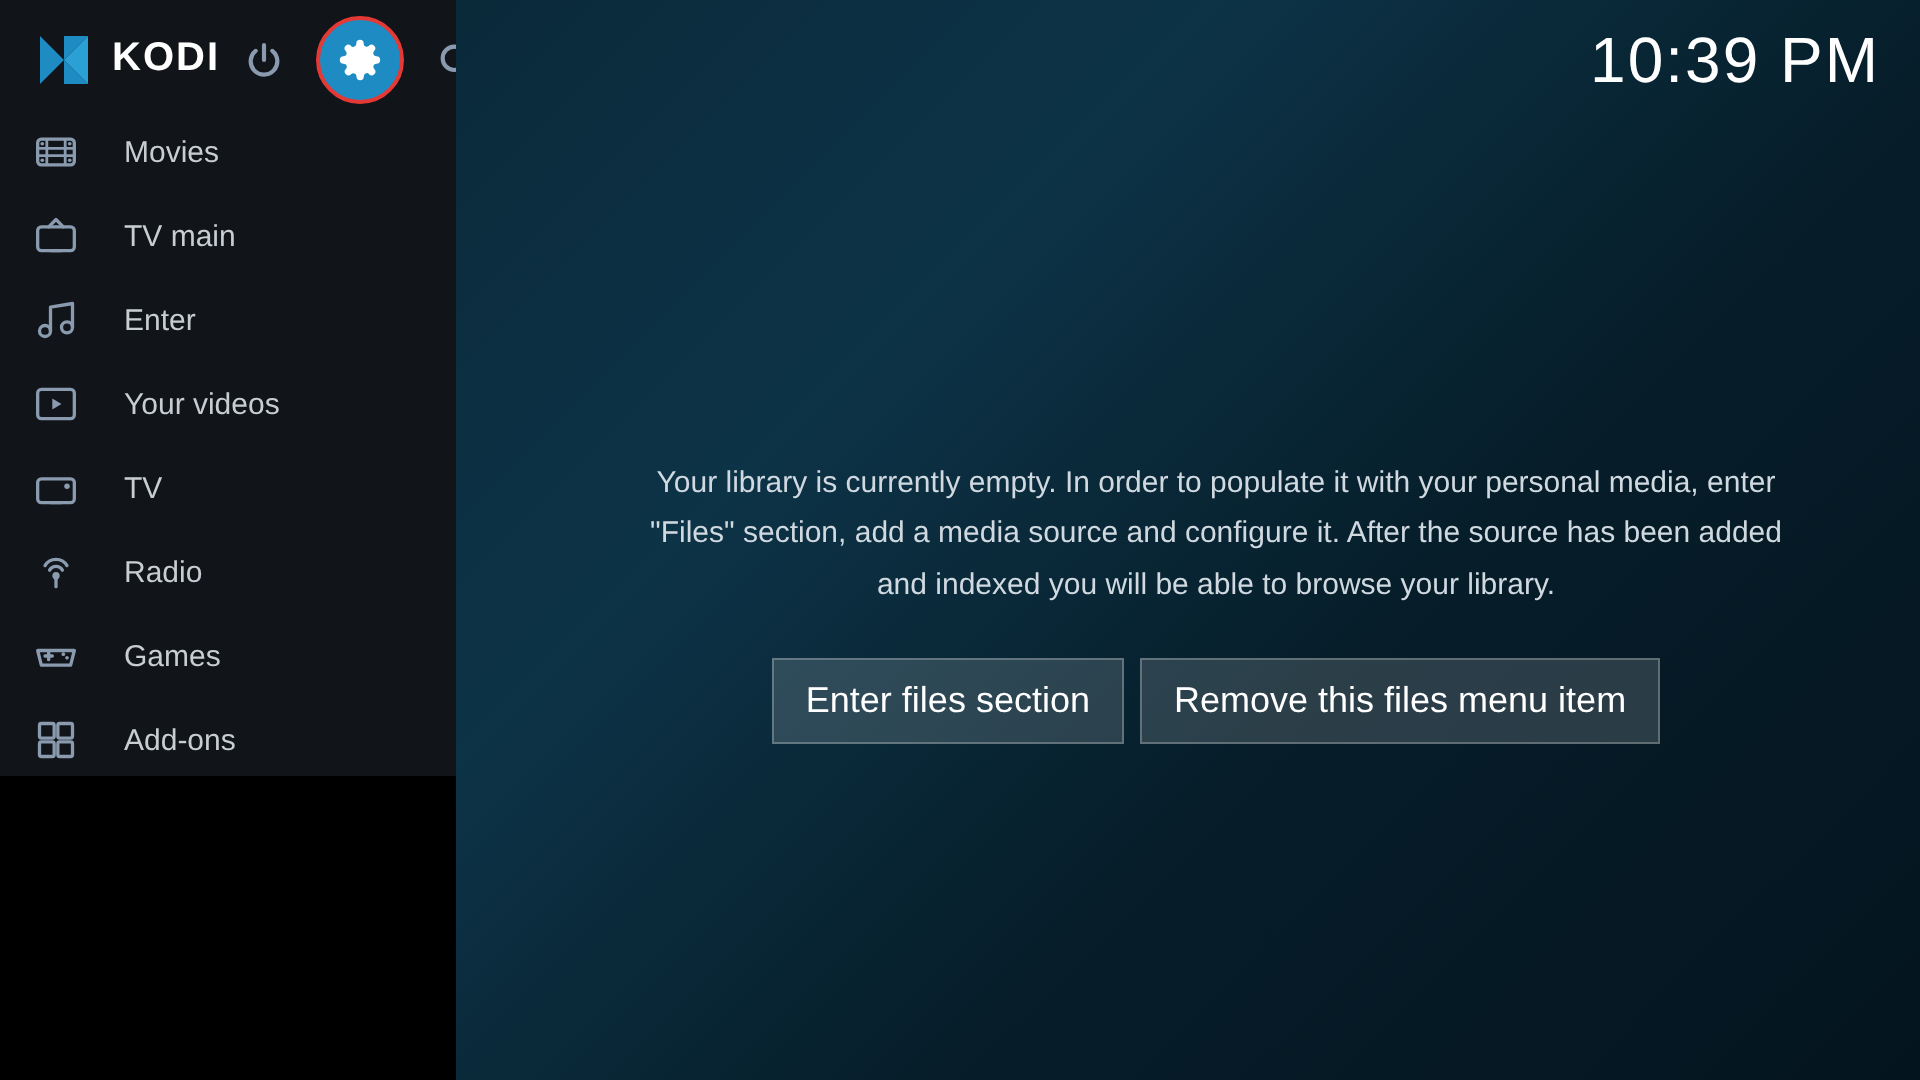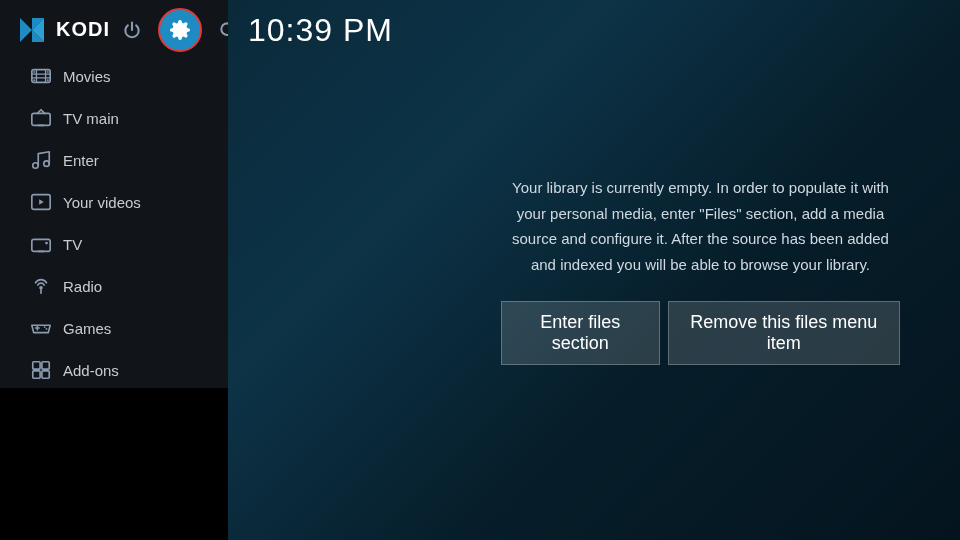--- a/index.html
+++ b/index.html
@@ -85,23 +85,23 @@
 
     .nav-list {
       list-style: none;
       flex: 1;
       overflow: hidden;
     }
 
     .nav-item {
       display: flex;
       align-items: center;
-      padding: 9px 29px;
-      cursor: pointer;
-      gap: 10px;
+      padding: 9px 16px;
+      cursor: pointer;
+      gap: 22px;
       color: #c8cdd2;
       font-size: 15px;
       transition: background 0.15s;
     }
 
     .nav-item-icon {
       width: 24px;
       height: 24px;
       display: flex;
       align-items: center;
@@ -112,21 +112,21 @@
     .nav-item-label {
       font-size: 15px;
       color: #c8cdd2;
     }
 
     
     .main-content {
       flex: 1;
       background: linear-gradient(135deg, #0a2a3a 0%, #0d3347 30%, #061e2a 60%, #04141e 100%);
       display: flex;
-      flex-direction: row;
+      flex-direction: column;
       position: relative;
     }
 
     .topbar {
       display: flex;
       justify-content: flex-end;
       padding: 12px 20px;
     }
 
     .clock {

